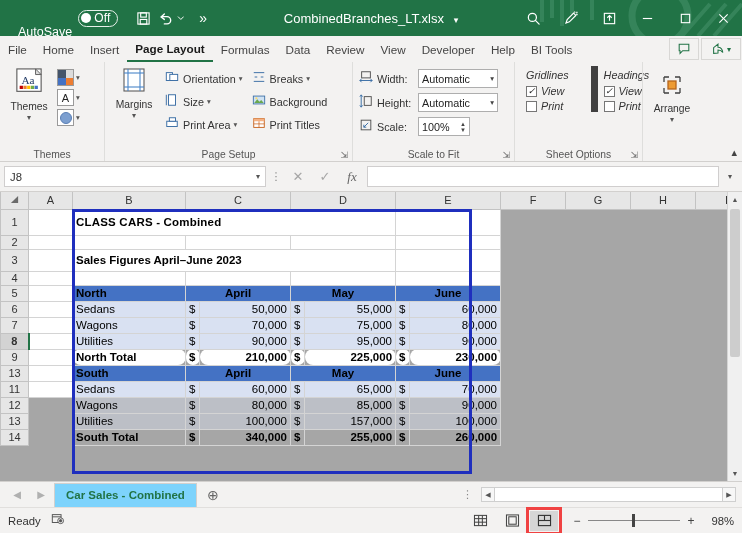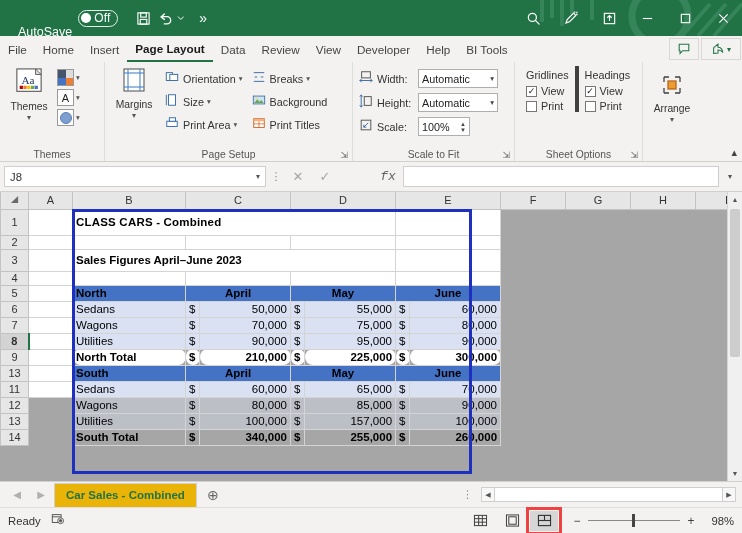--- a/index.html
+++ b/index.html
@@ -128,21 +128,21 @@
     padding: 0 4px; gap: 3px; border-bottom: 1px solid #d2d0ce;
   }
   .namebox {
     width: 262px; height: 21px; background: #fff; border: 1px solid #d0cece;
     display: flex; align-items: center; padding: 0 5px; font-size: 11.3px; color: #333;
   }
   .namebox .v { flex: 1; }
   .namebox .chev { font-size: 8px; color: #555; }
   .fb-dots { width: 14px; text-align: center; color: #888; font-size: 11px; }
   .fb-btn { width: 24px; text-align: center; color: #a6a6a6; font-size: 13px; }
-  .fb-btn.fx { color: #666; font-style: italic; font-family: Liberation Mono, monospace; font-size: 13px; margin-left: 36px; }
+  .fb-btn.fx { color: #666; font-style: italic; font-family: Liberation Serif, serif; font-size: 13px; }
   .fb-input {
     flex: 1; height: 21px; background: #fff; border: 1px solid #d0cece;
     display: flex; align-items: center; padding: 0 5px; font-size: 11.3px;
   }
   .fb-chev { width: 16px; text-align: center; font-size: 8px; color: #555; }
 
   
   .gridwrap { flex: 1; display: flex; position: relative; background: #a6a6a6; overflow: hidden; }
   .grid-main { flex: 1; position: relative; overflow: hidden; }
   table.sheet { border-collapse: collapse; table-layout: fixed; }
@@ -179,21 +179,21 @@
   .vs-thumb { position: absolute; top: 2px; left: 2px; right: 2px; height: 148px; background: #cdcdcd; border-radius: 2px; }
 
   
   .tabbar {
     flex: 0 0 26px; background: #f3f2f1; display: flex; align-items: center;
     border-top: 1px solid #d2d0ce; padding-left: 6px; gap: 2px;
   }
   .navarrow { width: 22px; text-align: center; color: #b0b0b0; font-size: 10px; }
   .sheettab {
     height: 24px; display: flex; align-items: center; padding: 0 11px;
-    font-size: 11.5px; font-weight: bold; color: #217346; background: #eab308;
+    font-size: 11.5px; font-weight: bold; color: #217346; background: #7dd3fc;
     border: 1px solid #d2d0ce; border-bottom: none; border-top: 1px solid #d2d0ce;
   }
   .addsheet { width: 28px; text-align: center; color: #666; font-size: 14px; }
   .tab-dots { margin-left: auto; color: #888; font-size: 11px; padding: 0 6px; }
   .hscroll { display: flex; align-items: center; width: 255px; margin-right: 6px; }
   .hs-btn { width: 14px; height: 15px; display: flex; align-items: center; justify-content: center; font-size: 7px; color: #555; border: 1px solid #cfcfcf; background: #f7f7f7; }
   .hs-track { flex: 1; height: 15px; background: #fff; border-top: 1px solid #cfcfcf; border-bottom: 1px solid #cfcfcf; }
 
   
   .statusbar {
@@ -257,20 +257,24 @@
           <path d="M4 6 H10 a4 4 0 0 1 0 8 H7"></path>
             <path d="M7 3 L3.4 6.2 L7 9"></path>
         </svg>
         <svg width="8" height="8" viewBox="0 0 8 8" style="margin-left:2px">
             <path d="M1 2.5 L4 5.5 L7 2.5" fill="none" stroke="#fff" stroke-width="1"></path>
           </svg>
       </span>
       <span class="qbtn wide">»</span>
     </div>
 
+    <div class="doctitle">
+      <span>CombinedBranches_LT.xlsx</span>
+      <span style="font-size:9px; margin-left:6px;">▾</span>
+    </div>
 
     <div class="tb-right">
       <span class="tb-icon">
         <svg width="15" height="15" viewBox="0 0 16 16" fill="none" stroke="#fff" stroke-width="1.3">
           <circle cx="6.8" cy="6.8" r="4.3"></circle>
             <line x1="10" y1="10" x2="14" y2="14" stroke-linecap="round"></line>
         </svg>
       </span>
       <span class="tb-icon">
         <svg width="16" height="16" viewBox="0 0 16 16" fill="none" stroke="#fff" stroke-width="1.2">
@@ -301,20 +305,21 @@
           </svg>
       </span>
     </div>
   </div>
 
   <div class="ribbon-tabs">
     <div class="rtab">File</div>
     <div class="rtab">Home</div>
     <div class="rtab">Insert</div>
     <div class="rtab active">Page Layout</div>
+    <div class="rtab">Formulas</div>
     <div class="rtab">Data</div>
     <div class="rtab">Review</div>
     <div class="rtab">View</div>
     <div class="rtab">Developer</div>
     <div class="rtab">Help</div>
     <div class="rtab">BI Tools</div>
     <div class="spacer"></div>
     <div class="rt-btn">
       <svg width="14" height="14" viewBox="0 0 16 16" fill="none" stroke="#217346" stroke-width="1.2">
         <path d="M2.5 2.5 H13.5 V10 H6.5 L3.5 13 V10 H2.5 Z"></path>
@@ -509,33 +514,33 @@
           </span>
         </div>
       </div>
       <div class="group-title">
         <span>Scale to Fit</span>
         <span class="dlg-launch">⇲</span>
       </div>
     </div>
 
     <div class="group" style="width:128px">
-      <div class="group-body" style="gap:0;">
+      <div class="group-body" style="gap:16px;font-style:italic;">
         <div class="checkcol">
           <div class="hd">Gridlines</div>
           <div class="checkrow">
             <span class="cbox">✓</span>
             <span>View</span>
           </div>
           <div class="checkrow">
             <span class="cbox"></span>
             <span>Print</span>
           </div>
         </div>
-        <div class="checkcol" style="border-left:4px solid #404040">
+        <div class="checkcol" style="border-left:7px solid #404040">
           <div class="hd">Headings</div>
           <div class="checkrow">
             <span class="cbox">✓</span>
             <span>View</span>
           </div>
           <div class="checkrow">
             <span class="cbox"></span>
             <span>Print</span>
           </div>
         </div>
@@ -728,21 +733,21 @@
 
         <tr style="height:16px">
           <td class="rowhdr">9</td>
           <td class="cell white"></td>
           <td class="cell tot">North Total</td>
           <td class="cell tot cur" style="border-top:1.5px solid #000">$</td>
           <td class="cell tot num" style="border-top:1.5px solid #000">210,000</td>
           <td class="cell tot cur" style="border-top:1.5px solid #000">$</td>
           <td class="cell tot num" style="border-top:1.5px solid #000">225,000</td>
           <td class="cell tot cur" style="border-top:1.5px solid #000">$</td>
-          <td class="cell tot num" style="border-top:1.5px solid #000">300,000</td>
+          <td class="cell tot num" style="border-top:1.5px solid #000">230,000</td>
           <td class="cell gray"></td>
           <td class="cell gray"></td>
           <td class="cell gray"></td>
           <td class="cell gray"></td>
         </tr>
 
         <tr style="height:16px">
           <td class="rowhdr">13</td>
           <td class="cell white"></td>
           <td class="cell hdr-blue" style="border-top:1.5px solid #000">South</td>

